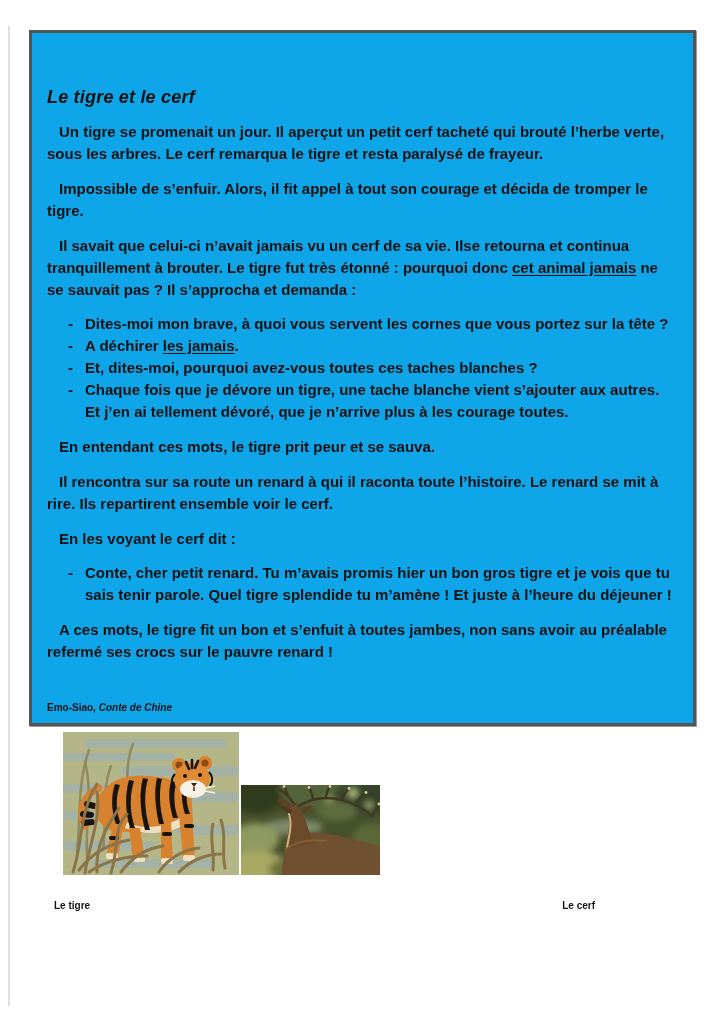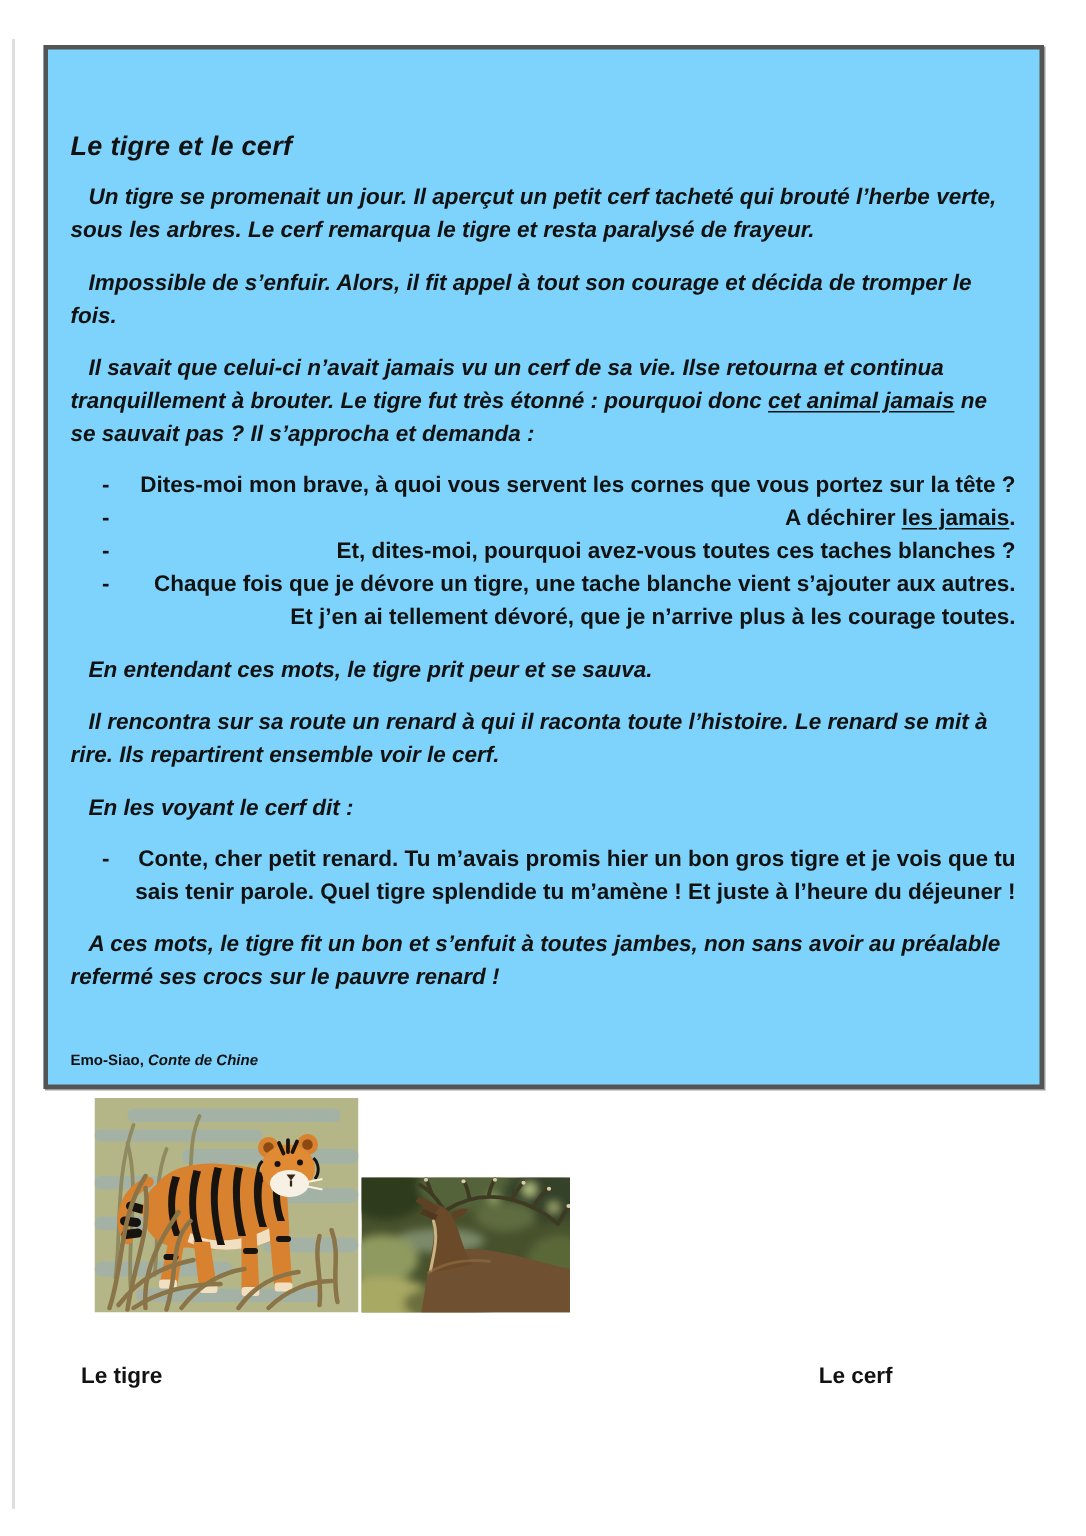--- a/index.html
+++ b/index.html
@@ -14,79 +14,78 @@
   }
   .scan-edge {
     position:absolute; left:8px; top:26px; width:2px; height:980px;
     background:#dedede;
   }
   .frame {
     position:absolute; left:29px; top:30px;
     width:667px; height:696px;
     border:3px solid #545454;
     box-shadow:1px 1px 0 #9a9a9a;
-    background:#7dd3fc;
+    background:#0ea5e9;
     padding:0 16px 0 15px;
   }
   .doc-title {
     margin-top:54px;
     font-size:18px; font-weight:bold; font-style:italic;
     letter-spacing:.2px;
   }
   .para {
     margin-top:13px;
     font-size:15px; line-height:22px; font-weight:600;
     text-indent:12px;
     text-align:left;
-    font-style:italic;
   }
   .u { text-decoration:underline; text-underline-offset:2px; }
   .dash-list {
     list-style:none;
     margin-top:12px;
     padding-left:21px;
     font-size:15px; line-height:22px; font-weight:600;
   }
   .dash-list li { display:flex; }
   .dash { flex:0 0 17px; }
-  .li-text { flex:1;text-align:right; }
+  .li-text { flex:1; }
   .attribution {
     margin-top:34px;
     font-size:10px; line-height:22px; font-weight:bold;
   }
   .attribution .work { font-style:italic; }
   .images-row {
     margin-top:13px;
     display:flex; align-items:flex-end;
     padding-left:16px;
   }
   .img-tiger { width:176px; height:143px; }
   .img-deer  { width:139px; height:90px; margin-left:2px; }
   .img-tiger svg, .img-deer svg { display:block; width:100%; height:100%; }
   .captions-row {
-    margin-top:32px;
+    margin-top:20px;
     display:flex; justify-content:space-between; align-items:baseline;
-    font-size:15px; font-weight:bold; line-height:22px;
+    font-size:10px; font-weight:bold; line-height:22px;
   }
   .caption-left  { padding-left:7px; }
   .caption-right { margin-right:82px; }
 </style>
 </head>
 <body>
 
 <div class="page">
   <div class="scan-edge"></div>
 
   <div class="frame">
 
     <h1 class="doc-title">Le tigre et le cerf</h1>
 
     <p class="para">Un tigre se promenait un jour. Il aperçut un petit cerf tacheté qui brouté l’herbe verte, sous les arbres. Le cerf remarqua le tigre et resta paralysé de frayeur.</p>
 
-    <p class="para">Impossible de s’enfuir. Alors, il fit appel à tout son courage et décida de tromper le fois.</p>
+    <p class="para">Impossible de s’enfuir. Alors, il fit appel à tout son courage et décida de tromper le tigre.</p>
 
     <p class="para"><span>Il savait que celui-ci n’avait jamais vu un cerf de sa vie. Ilse retourna et continua tranquillement à brouter. Le tigre fut très étonné : pourquoi donc </span><span class="u">cet animal jamais</span><span> ne se sauvait pas ? Il s’approcha et demanda :</span></p>
 
     <ul class="dash-list">
       <li>
         <span class="dash">-</span>
         <span class="li-text">Dites-moi mon brave, à quoi vous servent les cornes que vous portez sur la tête ?</span>
       </li>
       <li>
         <span class="dash">-</span>

